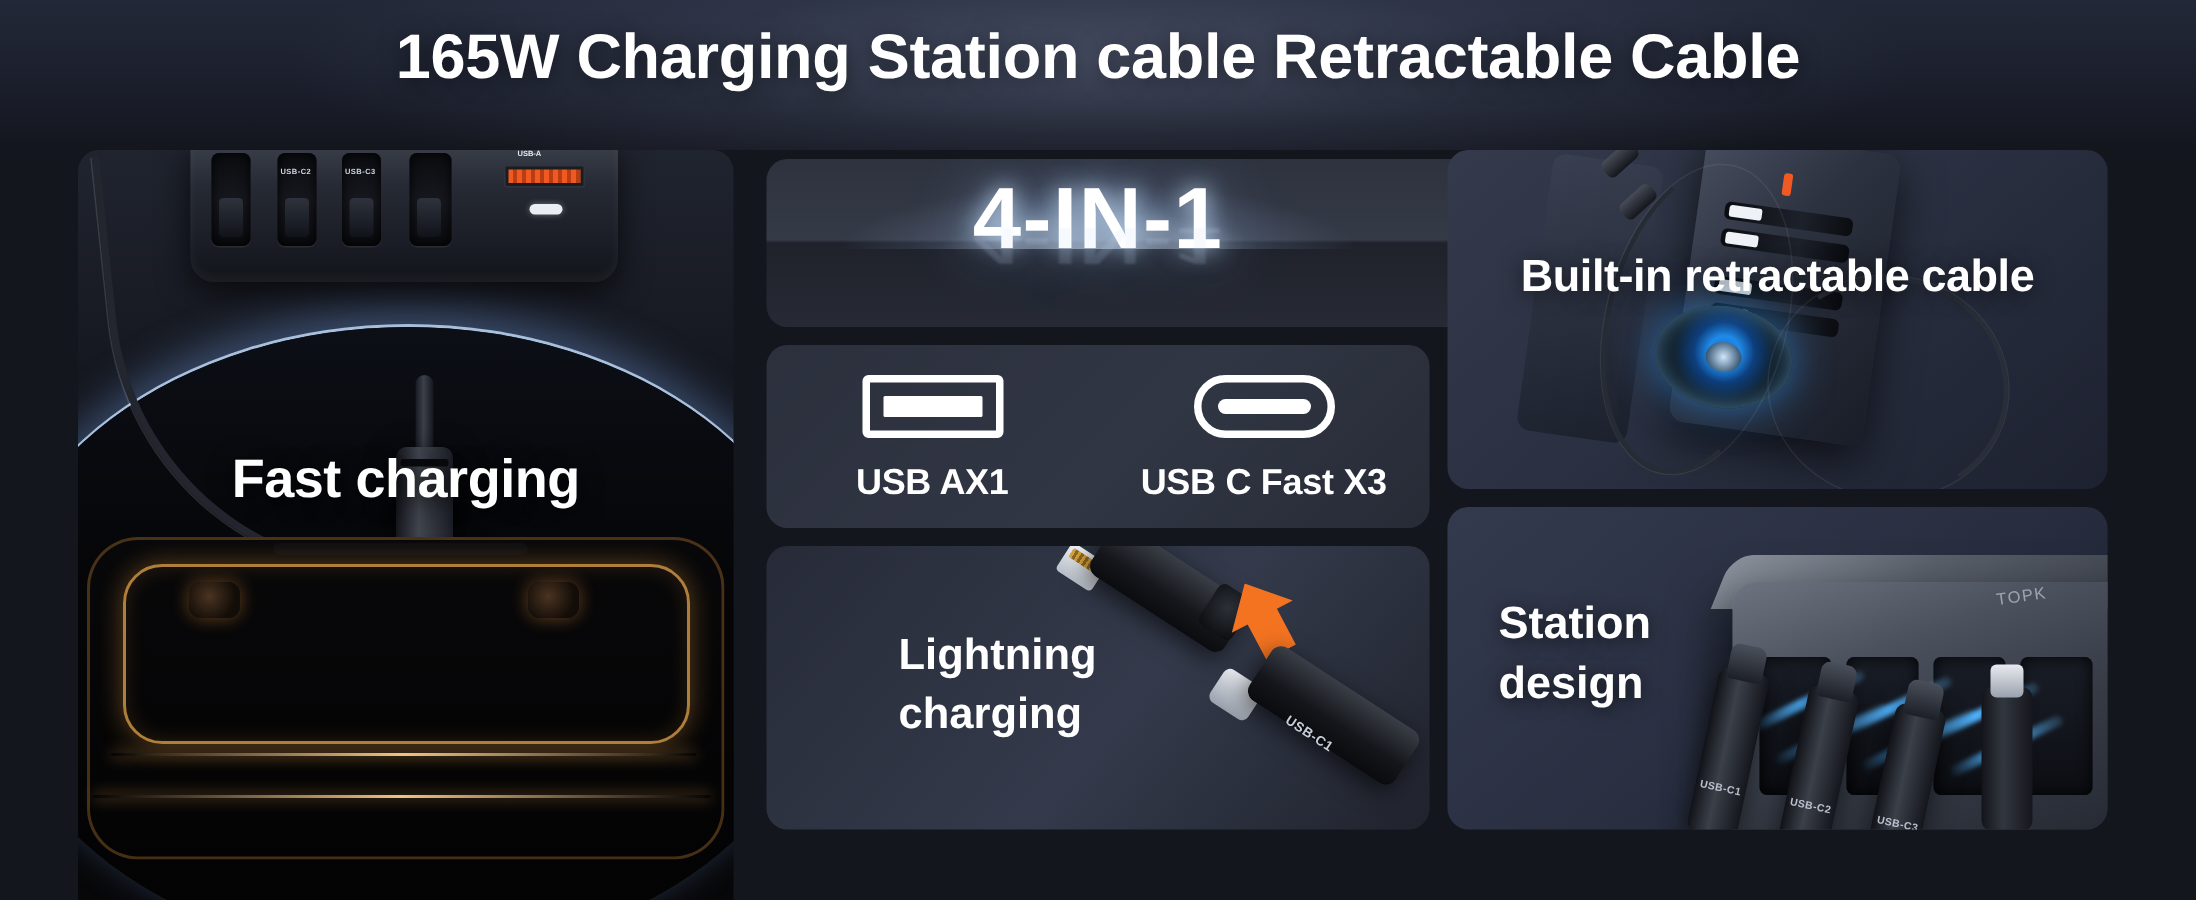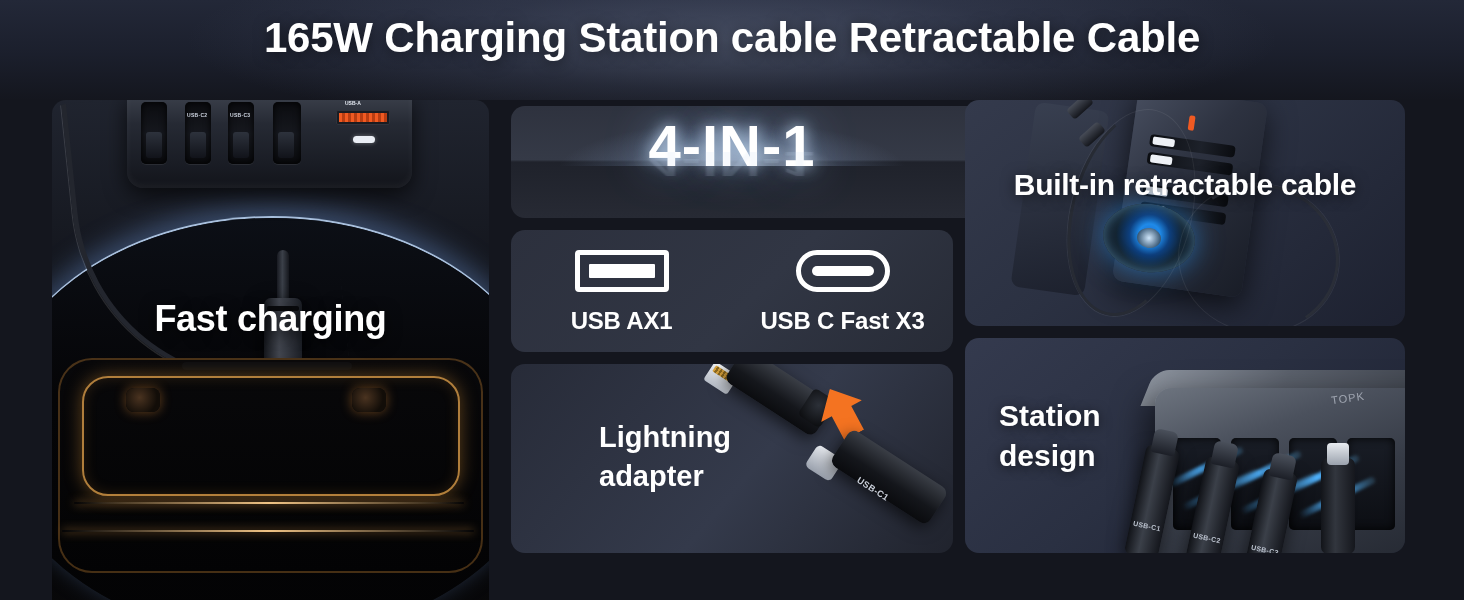--- a/index.html
+++ b/index.html
@@ -296,21 +296,21 @@
       <div class="ico-cell">
         <span class="ico-c"></span>
         <div class="ico-lab">USB C Fast X3</div>
       </div>
     </div>
   </div>
 
   <div class="panel p-light">
     <div class="lab-light">
       <div>Lightning</div>
-      <div>adapter</div>
+      <div>charging</div>
     </div>
     <div class="ad-tip">
         <i></i>
       </div>
     <div class="ad-body"></div>
     <div class="ad-sock"></div>
     <div class="arrow"></div>
     <div class="cab-head"></div>
     <div class="cab-body"></div>
     <div class="cab-lab">USB-C1</div>

